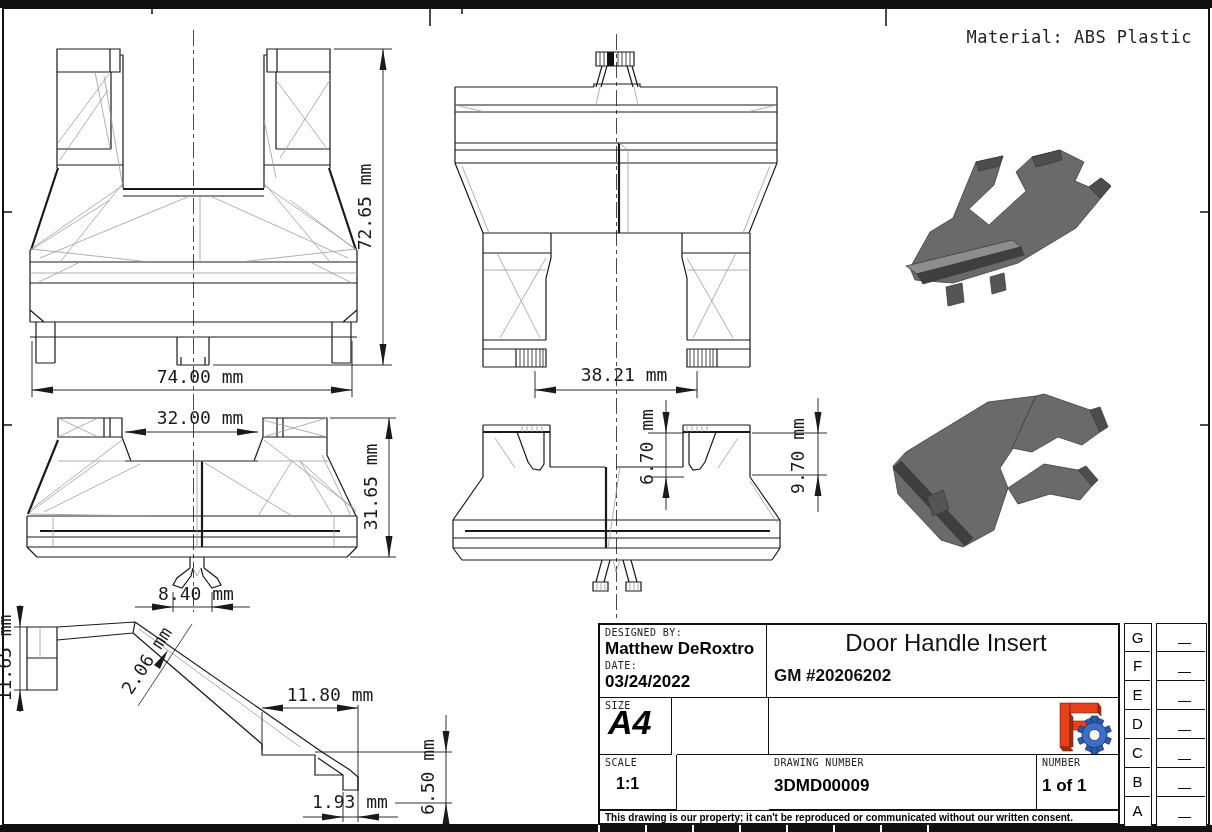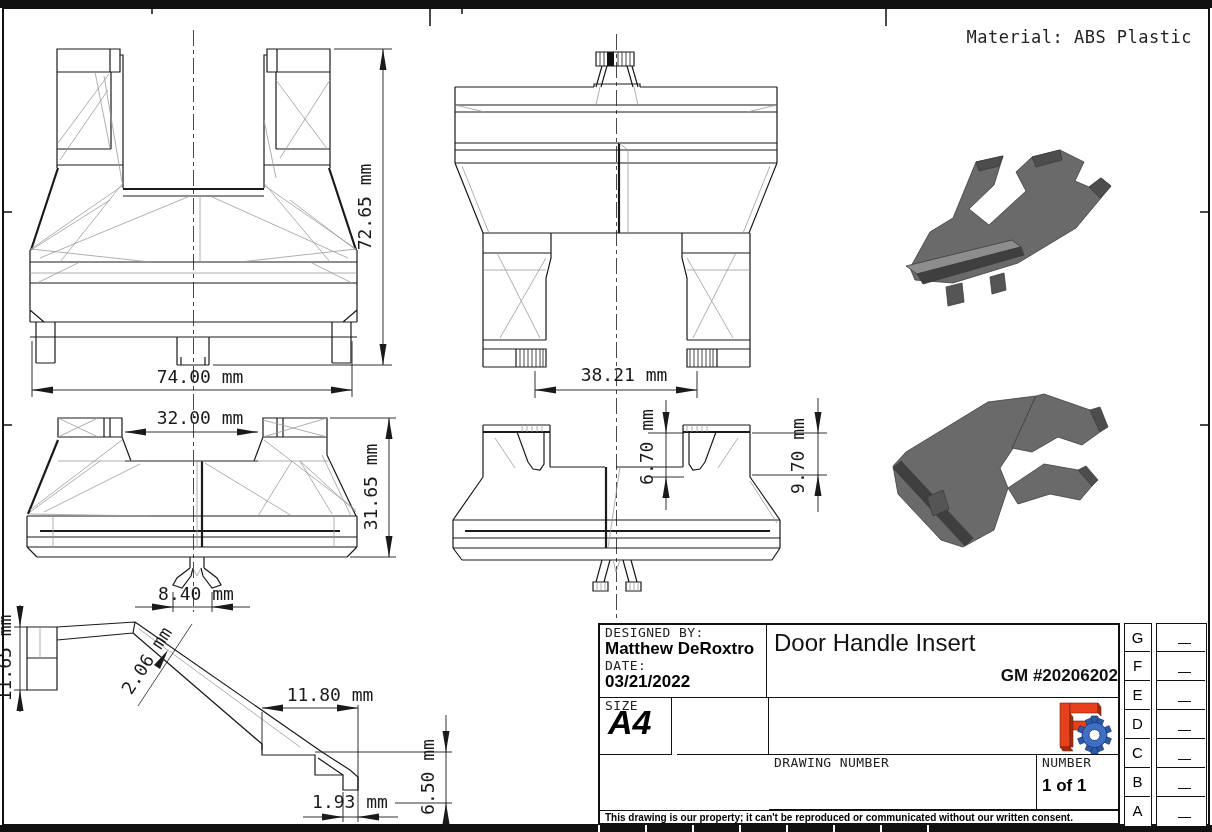--- a/index.html
+++ b/index.html
@@ -4,26 +4,26 @@
 <style>
   html,body{margin:0;padding:0;background:#e8e8e8;}
   #page{position:relative;width:1212px;height:832px;background:#ffffff;overflow:hidden;
         font-family:"Liberation Sans",sans-serif;color:#111;}
   svg text{user-select:none;}
   .dimtxt{font-family:"DejaVu Sans Mono",monospace;font-size:18px;fill:#1a1a1a;}
   .mattxt{font-family:"DejaVu Sans Mono",monospace;font-size:17px;fill:#222;letter-spacing:.5px;}
   
   .abs{position:absolute;box-sizing:border-box;}
   .cell{position:absolute;box-sizing:border-box;border-right:1.5px solid #111;border-bottom:1.5px solid #111;}
-  .lbl{font-family:"DejaVu Sans Mono",monospace;font-size:13px;letter-spacing:.4px;color:#222;
+  .lbl{font-family:"DejaVu Sans Mono",monospace;font-size:10px;letter-spacing:.4px;color:#222;
        padding:3px 0 0 5px;line-height:10px;}
   .val{font-size:17px;color:#000;padding:1px 0 0 5px;line-height:19px;font-weight:bold;}
   .big{font-size:34px;font-weight:600;padding:2px 0 0 8px;font-style:italic;}
-  .ttl{font-size:24px;padding:5px 0 0 7px;line-height:26px;}
-  .sub{font-size:17px;font-weight:600;padding:10px 0 0 7px;text-align:right;}
+  .ttl{font-size:24px;padding:5px 0 0 7px;line-height:26px;text-align:center;}
+  .sub{font-size:17px;font-weight:600;padding:10px 0 0 7px;}
   .ctr{font-size:16px;padding:6px 0 0 16px;}
   .zletter{font-size:15px;color:#000;text-align:center;line-height:28px;}
   .zmark{position:absolute;right:14px;bottom:7px;width:13px;border-bottom:1.6px solid #111;}
   .notice{font-size:10px;font-weight:bold;color:#000;padding:1px 0 0 5px;white-space:nowrap;}
 </style>
 </head>
 <body>
 
 <div id="page">
 
@@ -267,21 +267,21 @@
     <path fill="#555555" d="M927,497 L943,490 L949,509 L933,516 Z"></path>
   </g>
 </svg>
 
 <div class="abs" style="left:598px;top:623px;width:522px;height:202px;border:2px solid #111;background:#fff;">
 
   <div class="cell" style="left:0;top:0;width:167px;height:73px;">
     <div class="lbl">DESIGNED BY:</div>
     <div class="val">Matthew DeRoxtro</div>
     <div class="lbl">DATE:</div>
-    <div class="val">03/21/2022</div>
+    <div class="val">03/24/2022</div>
   </div>
 
   <div class="cell" style="left:167px;top:0;width:351px;height:73px;border-right:none;">
     <div class="ttl">Door Handle Insert</div>
     <div class="sub">GM #20206202</div>
   </div>
 
   <div class="cell" style="left:0;top:73px;width:72px;height:57px;">
     <div class="lbl">SIZE</div>
     <div class="val big">A4</div>
@@ -308,24 +308,29 @@
           <rect x="37.5" y="19" width="6" height="34" transform="rotate(67.5 40.5 36)"></rect>
           <rect x="37.5" y="19" width="6" height="34" transform="rotate(112.5 40.5 36)"></rect>
           <rect x="37.5" y="19" width="6" height="34" transform="rotate(157.5 40.5 36)"></rect>
         </g>
         <circle cx="40.5" cy="36" r="12.5" fill="#3f6fc4" stroke="#17356e" stroke-width="0.8"></circle>
         <circle cx="40.5" cy="36" r="5.5" fill="#ffffff" stroke="#17356e" stroke-width="0.8"></circle>
       </g>
     </svg>
   </div>
 
+  <div class="cell" style="left:0;top:130px;width:77px;height:55px;">
+    <div class="lbl">SCALE</div>
+    <div class="val ctr">1:1</div>
+  </div>
 
 
   <div class="cell" style="left:169px;top:130px;width:268px;height:55px;">
     <div class="lbl">DRAWING NUMBER</div>
+    <div class="val" style="font-weight:600;padding-top:8px;">3DMD00009</div>
   </div>
 
   <div class="cell" style="left:437px;top:130px;width:81px;height:55px;border-right:none;">
     <div class="lbl">NUMBER</div>
     <div class="val" style="padding-top:8px;">1 of 1</div>
   </div>
 
   <div class="cell" style="left:0;top:185px;width:518px;height:13px;border-right:none;border-bottom:none;border-top:1.5px solid #111;">
     <div class="notice">This drawing is our property; it can't be reproduced or communicated without our written consent.</div>
   </div>

